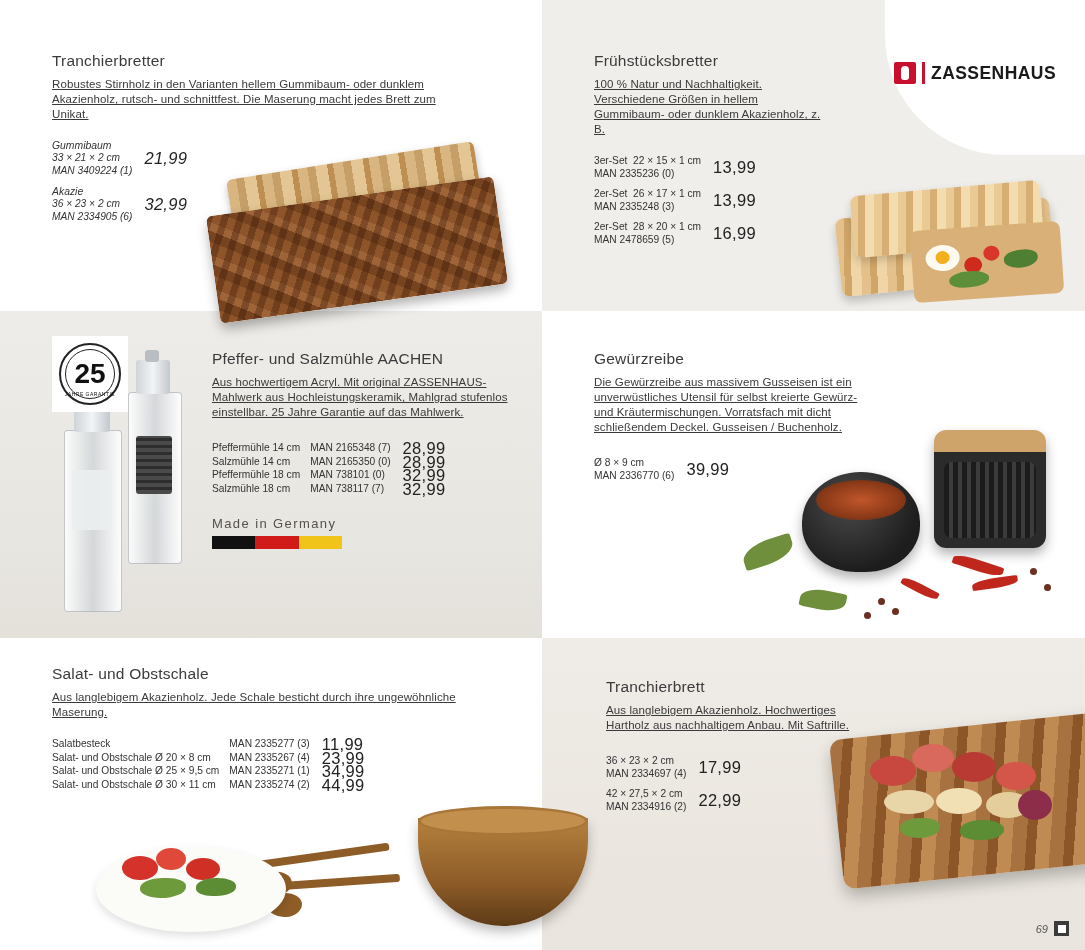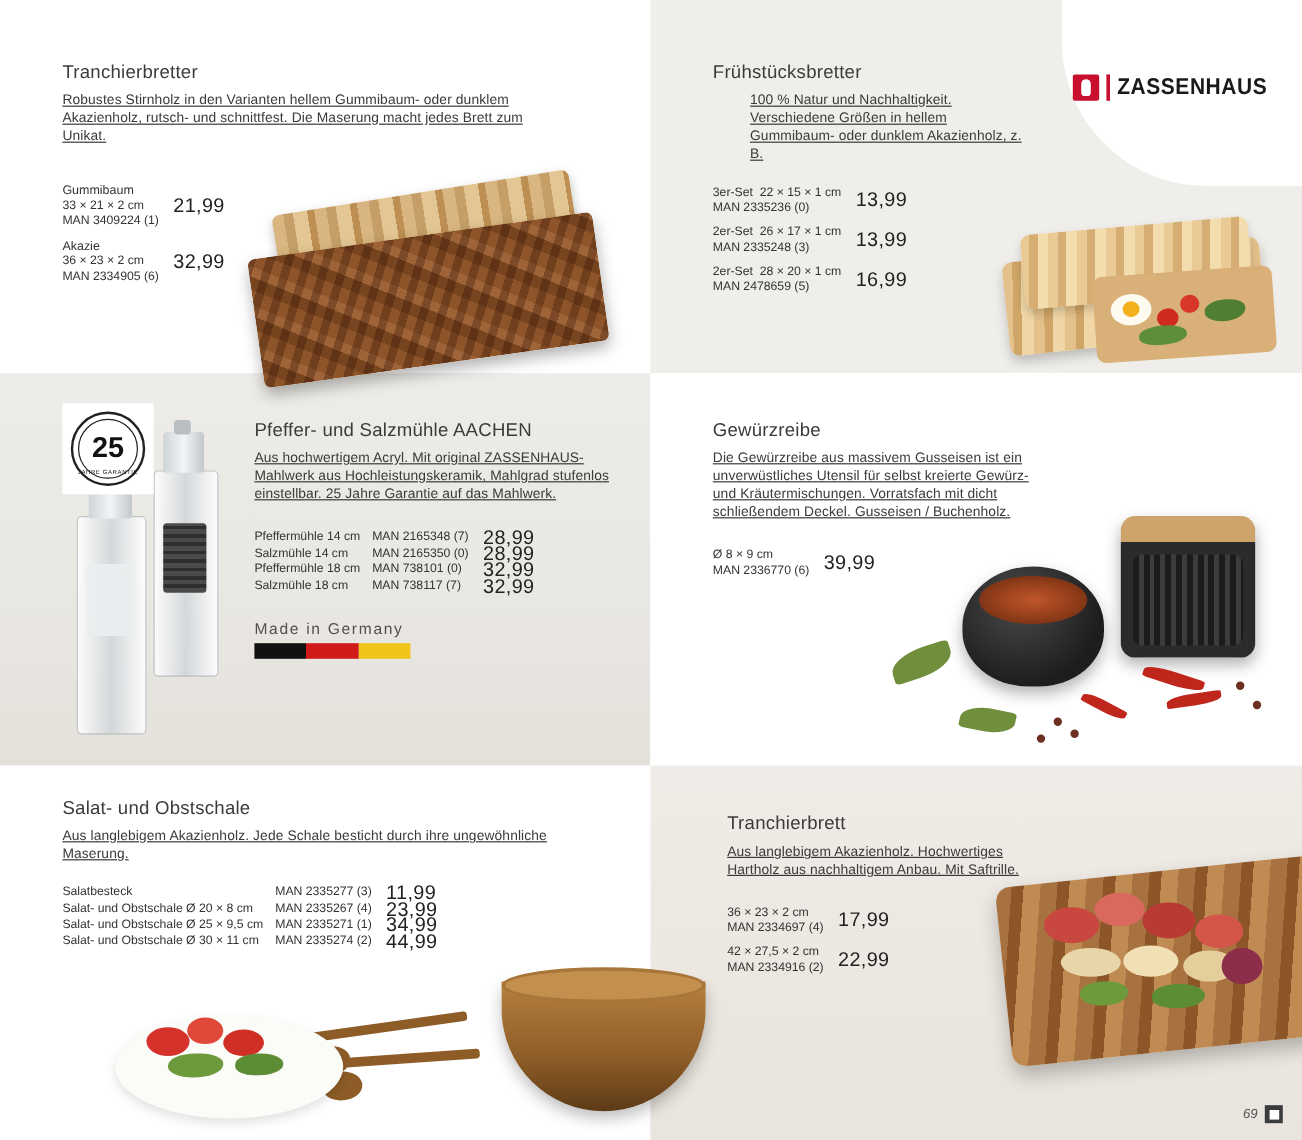--- a/index.html
+++ b/index.html
@@ -178,21 +178,21 @@
     justify-content: center;
   }
   .seal:before {
     content: "";
     position: absolute;
     left: 4px; top: 4px; right: 4px; bottom: 4px;
     border: 1px solid #222;
     border-radius: 50%;
   }
   .seal-num {
-    font-size: 24px;
+    font-size: 28px;
     font-weight: bold;
     color: #111;
     line-height: 1;
   }
   .seal-cap {
     position: absolute;
     bottom: 6px;
     left: 0; right: 0;
     text-align: center;
     font-size: 5px;
@@ -446,21 +446,21 @@
   <div class="logo-row">
     <span class="logo-mark"></span>
     <span class="logo-bar"></span>
     <span class="logo-text">ZASSENHAUS</span>
   </div>
 
   <div class="block" style="left:52px; top:52px; width:440px;">
     <h2 class="headline">Tranchierbretter</h2>
     <p class="desc" style="width:400px;">Robustes Stirnholz in den Varianten hellem Gummibaum- oder dunklem Akazienholz, rutsch- und schnittfest. Die Maserung macht jedes Brett zum Unikat.</p>
 
-    <table class="ptable" style="margin-top:31px;">
+    <table class="ptable" style="margin-top:17px;font-style:italic;">
       <tbody>
           <tr>
         <td class="two-line-cell">
           <div class="var-title">Gummibaum</div>
           <div>33 × 21 × 2 cm</div>
           <div>MAN 3409224 (1)</div>
         </td>
         <td class="price">21,99</td>
       </tr>
       <tr class="spacer">
@@ -473,21 +473,21 @@
           <div>MAN 2334905 (6)</div>
         </td>
         <td class="price">32,99</td>
       </tr>
     </tbody>
       </table>
   </div>
 
   <div class="block" style="left:594px; top:52px; width:300px;">
     <h2 class="headline">Frühstücksbretter</h2>
-    <p class="desc" style="width:230px;margin-left:31px;">100 % Natur und Nachhaltigkeit. Verschiedene Größen in hellem Gummibaum- oder dunklem Akazienholz, z. B.</p>
+    <p class="desc" style="width:230px;">100 % Natur und Nachhaltigkeit. Verschiedene Größen in hellem Gummibaum- oder dunklem Akazienholz, z. B.</p>
 
     <table class="ptable" style="margin-top:18px;">
       <tbody>
           <tr>
         <td class="two-line-cell">
           <div>
             <span>3er-Set</span>&nbsp;&nbsp;<span>22 × 15 × 1 cm</span>
           </div>
           <div>MAN 2335236 (0)</div>
         </td>

